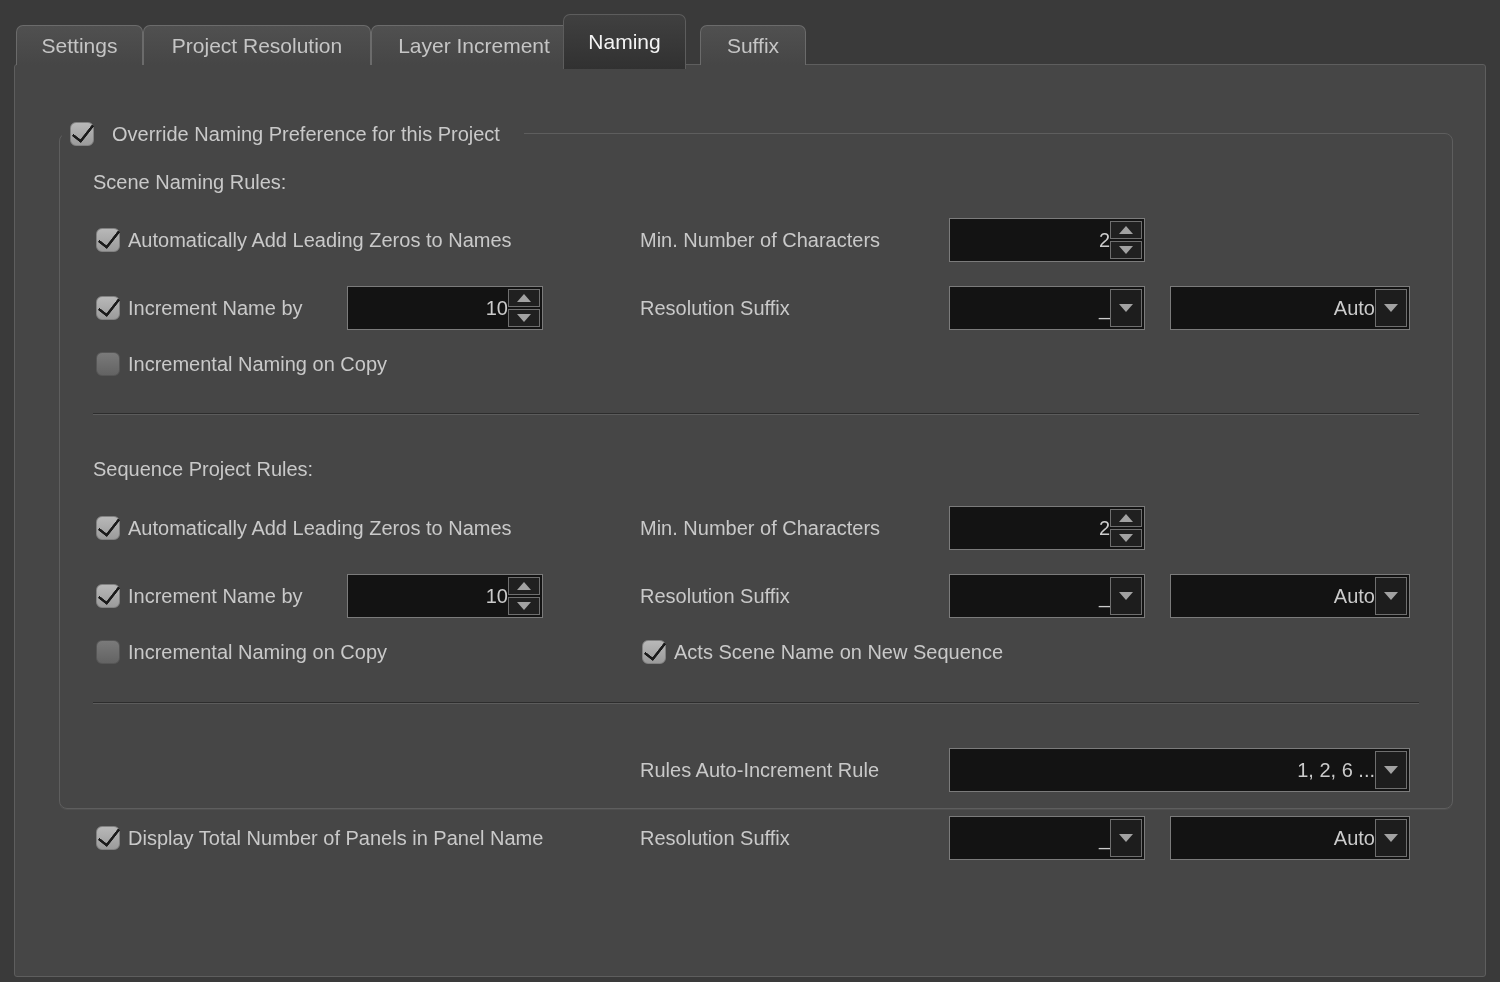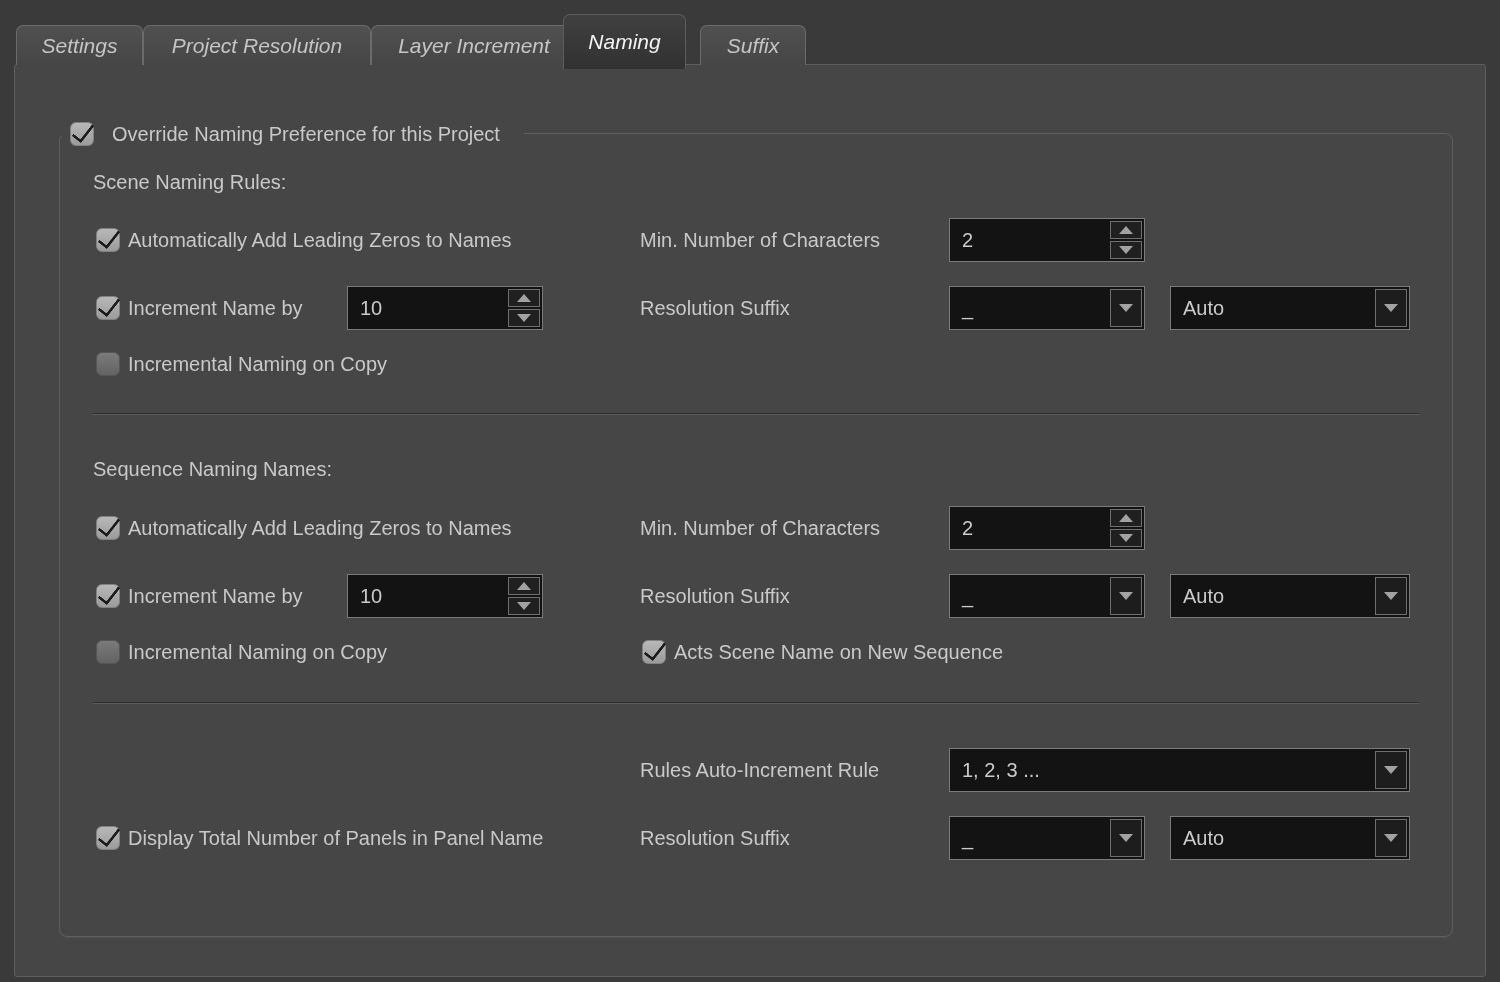--- a/index.html
+++ b/index.html
@@ -12,55 +12,55 @@
   }
   
   .tab {
     position:absolute; top:25px; height:40px;
     box-sizing:border-box;
     border:1px solid #6b6b6b; border-bottom:none;
     border-radius:7px 7px 0 0;
     background:linear-gradient(#505050,#464646);
     color:#c5c5c5; font-size:21px;
     display:flex; align-items:center; justify-content:center;
-    z-index:2; cursor:default;font-style:italic;
+    z-index:2; cursor:default;
   }
   .tab.active {
     top:14px; height:55px;
     background:linear-gradient(#404040,#313131);
     border-color:#5d5d5d;
     color:#f3f3f3;
     z-index:6;
   }
   
   .pane {
     position:absolute; left:14px; top:64px; width:1472px; height:913px;
     background:#464646;
     border:1px solid #5e5e5e;
     border-radius:3px;
     box-sizing:border-box;
     z-index:1;
   }
   
   .groupbox {
-    position:absolute; left:44px; top:68px; width:1394px; height:804px;
+    position:absolute; left:44px; top:68px; width:1394px; height:676px;
     border:1px solid #5e5e5e; border-radius:8px;
     box-shadow:0 1px 0 rgba(255,255,255,0.05);
     box-sizing:border-box;
   }
   .legend {
     position:absolute; top:-22px; left:2px; height:44px;
     background:#464646;
     display:flex; align-items:center; gap:18px;
     padding:0 24px 0 8px;
     z-index:3;
   }
   .sec-title { position:absolute; left:33px; font-size:20px; color:#c9c9c9; white-space:nowrap; }
   .row { position:absolute; left:0; width:100%; height:44px; }
-  .row > * { position:absolute; top:50%; transform:translateY(-50%); white-space:nowrap; }
+  .row > * { position:absolute; top:50%; transform:translateY(-50%); white-space:nowrap;text-align:right; }
   .check-group { display:flex; align-items:center; gap:8px; }
   .label { font-size:20px; color:#c9c9c9; }
   .divider {
     position:absolute; left:33px; width:1326px; height:0;
     border-top:1px solid #2d2d2d;
     box-shadow:0 1px 0 #5c5c5c;
   }
   
   .checkbox {
     width:24px; height:24px; border-radius:6px;
@@ -195,21 +195,21 @@
 
     <div class="row" style="top:208px">
       <div class="check-group" style="left:36px">
         <span class="checkbox unchecked"></span>
         <span class="label">Incremental Naming on Copy</span>
       </div>
     </div>
 
     <div class="divider" style="top:279px"></div>
 
-    <div class="sec-title" style="top:324px">Sequence Naming Names:</div>
+    <div class="sec-title" style="top:324px">Sequence Project Rules:</div>
 
     <div class="row" style="top:372px">
       <div class="check-group" style="left:36px">
         <span class="checkbox checked">
             <span class="mark"></span>
           </span>
         <span class="label">Automatically Add Leading Zeros to Names</span>
       </div>
       <span class="label" style="left:580px">Min. Number of Characters</span>
       <div class="spinbox" style="left:889px;width:196px">
@@ -269,21 +269,21 @@
           </span>
         <span class="label">Acts Scene Name on New Sequence</span>
       </div>
     </div>
 
     <div class="divider" style="top:568px"></div>
 
     <div class="row" style="top:614px">
       <span class="label" style="left:580px">Rules Auto-Increment Rule</span>
       <div class="combo" style="left:889px;width:461px">
-        <span class="combo-value">1, 2, 3 ...</span>
+        <span class="combo-value">1, 2, 6 ...</span>
         <span class="combo-btn">
             <span class="tri-down"></span>
           </span>
       </div>
     </div>
 
     <div class="row" style="top:682px">
       <div class="check-group" style="left:36px">
         <span class="checkbox checked">
             <span class="mark"></span>

